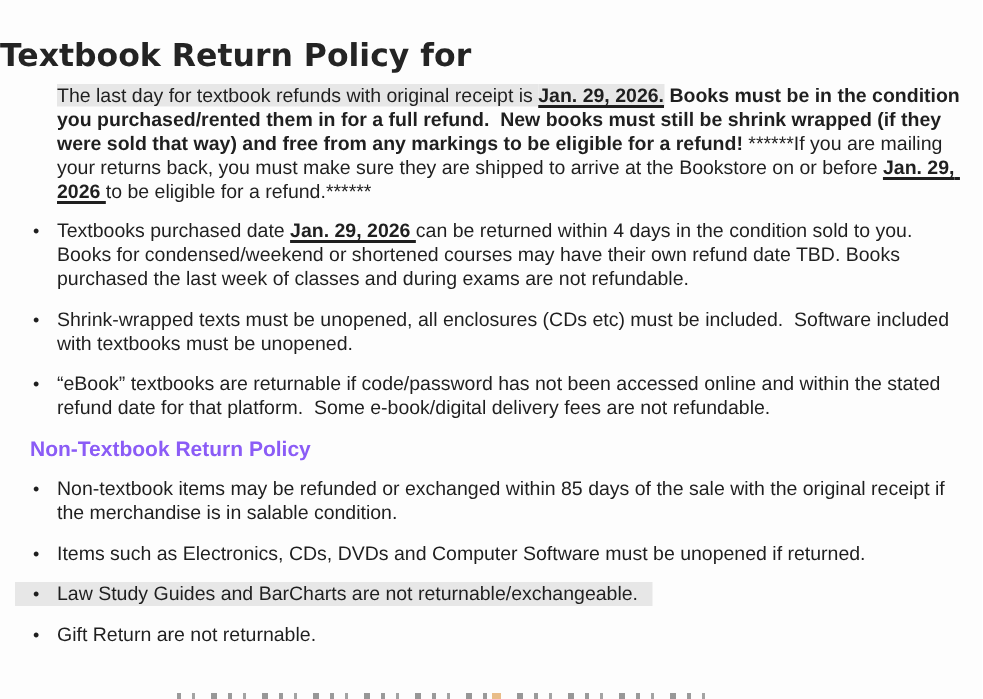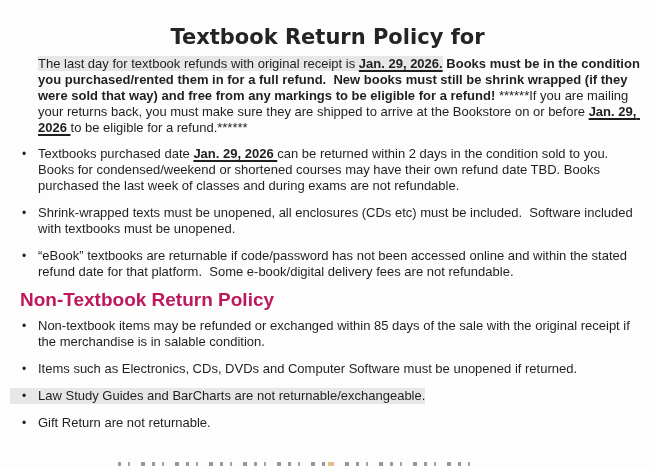--- a/index.html
+++ b/index.html
@@ -11,21 +11,20 @@
     position: relative;
     width: 655px;
     height: 466px;
     overflow: hidden;
     background: #fdfdfd;
     color: #1f1f1f;
     font-family: "Liberation Sans", sans-serif;
   }
   .title {
     margin-top: 26px;
-    text-align: center;
     font-family: "DejaVu Sans", sans-serif;
     font-weight: bold;
     font-size: 21px;
     line-height: 23px;
     color: #242424;
   }
   .intro {
     margin: 7px 13px 0 38px;
     font-size: 13px;
     line-height: 16px;
@@ -58,28 +57,29 @@
     line-height: 16px;
   }
   .row-hl .dot {
     margin-left: 10px;
     padding-left: 12px;
     background: var(--hl, #e7e7e7);
   }
   .row-hl .btext {
     flex: 0 0 auto;
     margin-right: 0;
+    padding-right: 10px;
     background: var(--hl, #e7e7e7);
   }
   .section-heading {
     margin: 2px 0 10px 20px;
-    font-size: 19px;
+    font-size: 14px;
     line-height: 17px;
     font-weight: bold;
-    color: #be185d;
+    color: #8b5cf6;
   }
   
   .clipped-strip {
     position: absolute;
     bottom: 0;
     left: 118px;
     width: 352px;
     height: 4px;
     opacity: 0.55;
   }
@@ -109,21 +109,21 @@
 
   <div class="title">
     <div>Textbook Return Policy for</div>
   </div>
 
   <div class="intro"><span class="seg hl">The last day for textbook refunds with original receipt is </span><span class="seg b u hl">Jan. 29, 2026.</span><span class="seg"> </span><span class="seg b">Books must be in the condition you purchased/rented them in for a full refund.  New books must still be shrink wrapped (if they were sold that way) and free from any markings to be eligible for a refund!</span><span class="seg"> ******If you are mailing your returns back, you must make sure they are shipped to arrive at the Bookstore on or before </span><span class="seg b u">Jan. 29, 2026 </span><span class="seg">to be eligible for a refund.******</span></div>
 
   <div class="blist">
       <div class="bullet-row">
         <span class="dot">•</span>
-        <span class="btext"><span class="seg">Textbooks purchased date </span><span class="seg b u">Jan. 29, 2026 </span><span class="seg">can be returned within 2 days in the condition sold to you.  Books for condensed/weekend or shortened courses may have their own refund date TBD. Books purchased the last week of classes and during exams are not refundable.</span></span>
+        <span class="btext"><span class="seg">Textbooks purchased date </span><span class="seg b u">Jan. 29, 2026 </span><span class="seg">can be returned within 4 days in the condition sold to you.  Books for condensed/weekend or shortened courses may have their own refund date TBD. Books purchased the last week of classes and during exams are not refundable.</span></span>
       </div>
       <div class="bullet-row">
         <span class="dot">•</span>
         <span class="btext"><span class="seg">Shrink-wrapped texts must be unopened, all enclosures (CDs etc) must be included.  Software included with textbooks must be unopened.</span></span>
       </div>
       <div class="bullet-row">
         <span class="dot">•</span>
         <span class="btext"><span class="seg">“eBook” textbooks are returnable if code/password has not been accessed online and within the stated refund date for that platform.  Some e-book/digital delivery fees are not refundable.</span></span>
       </div>
     </div>

